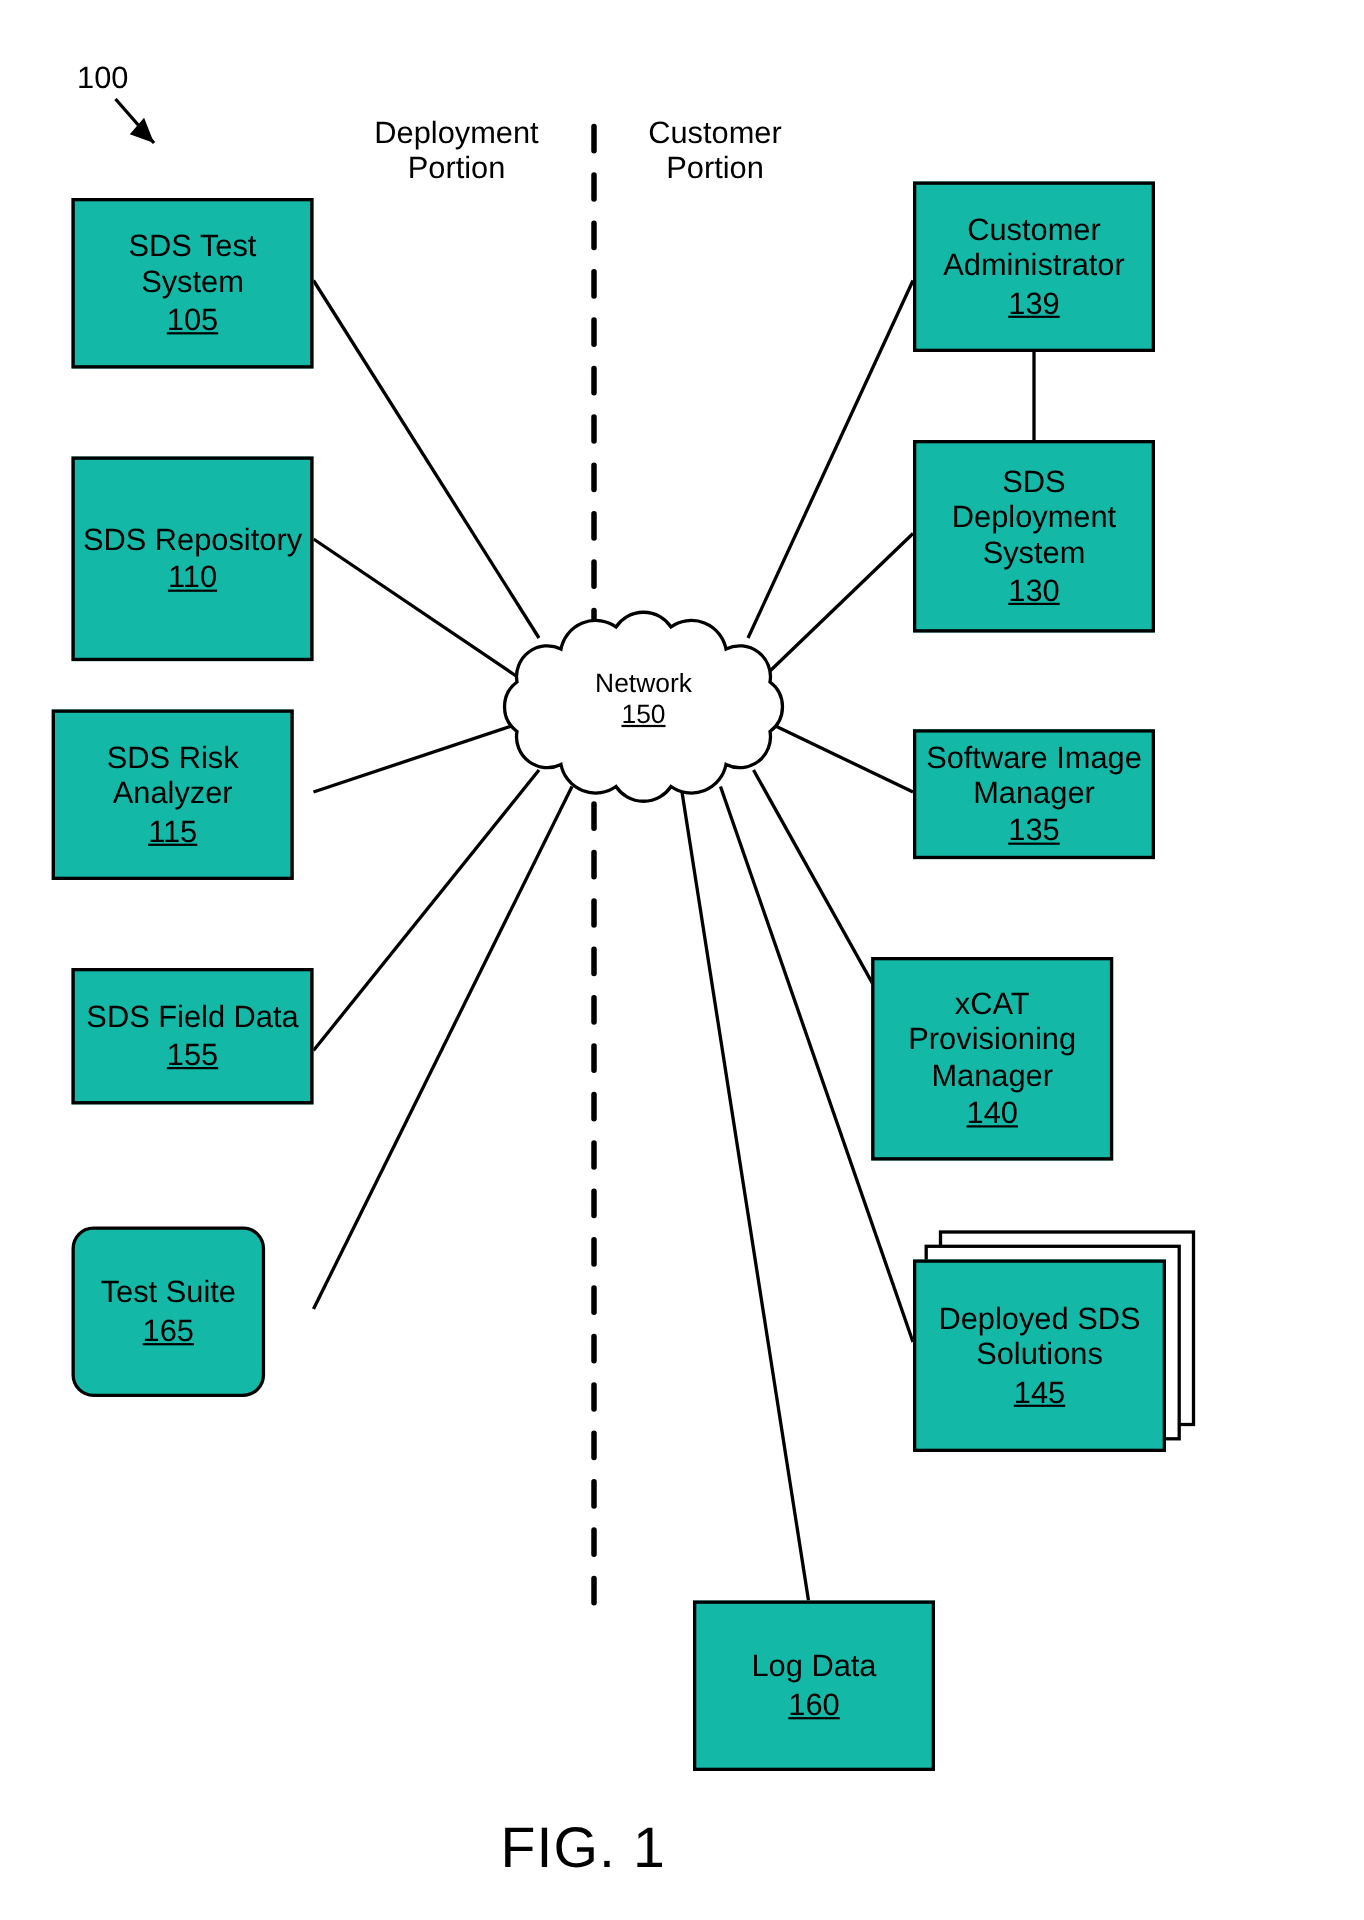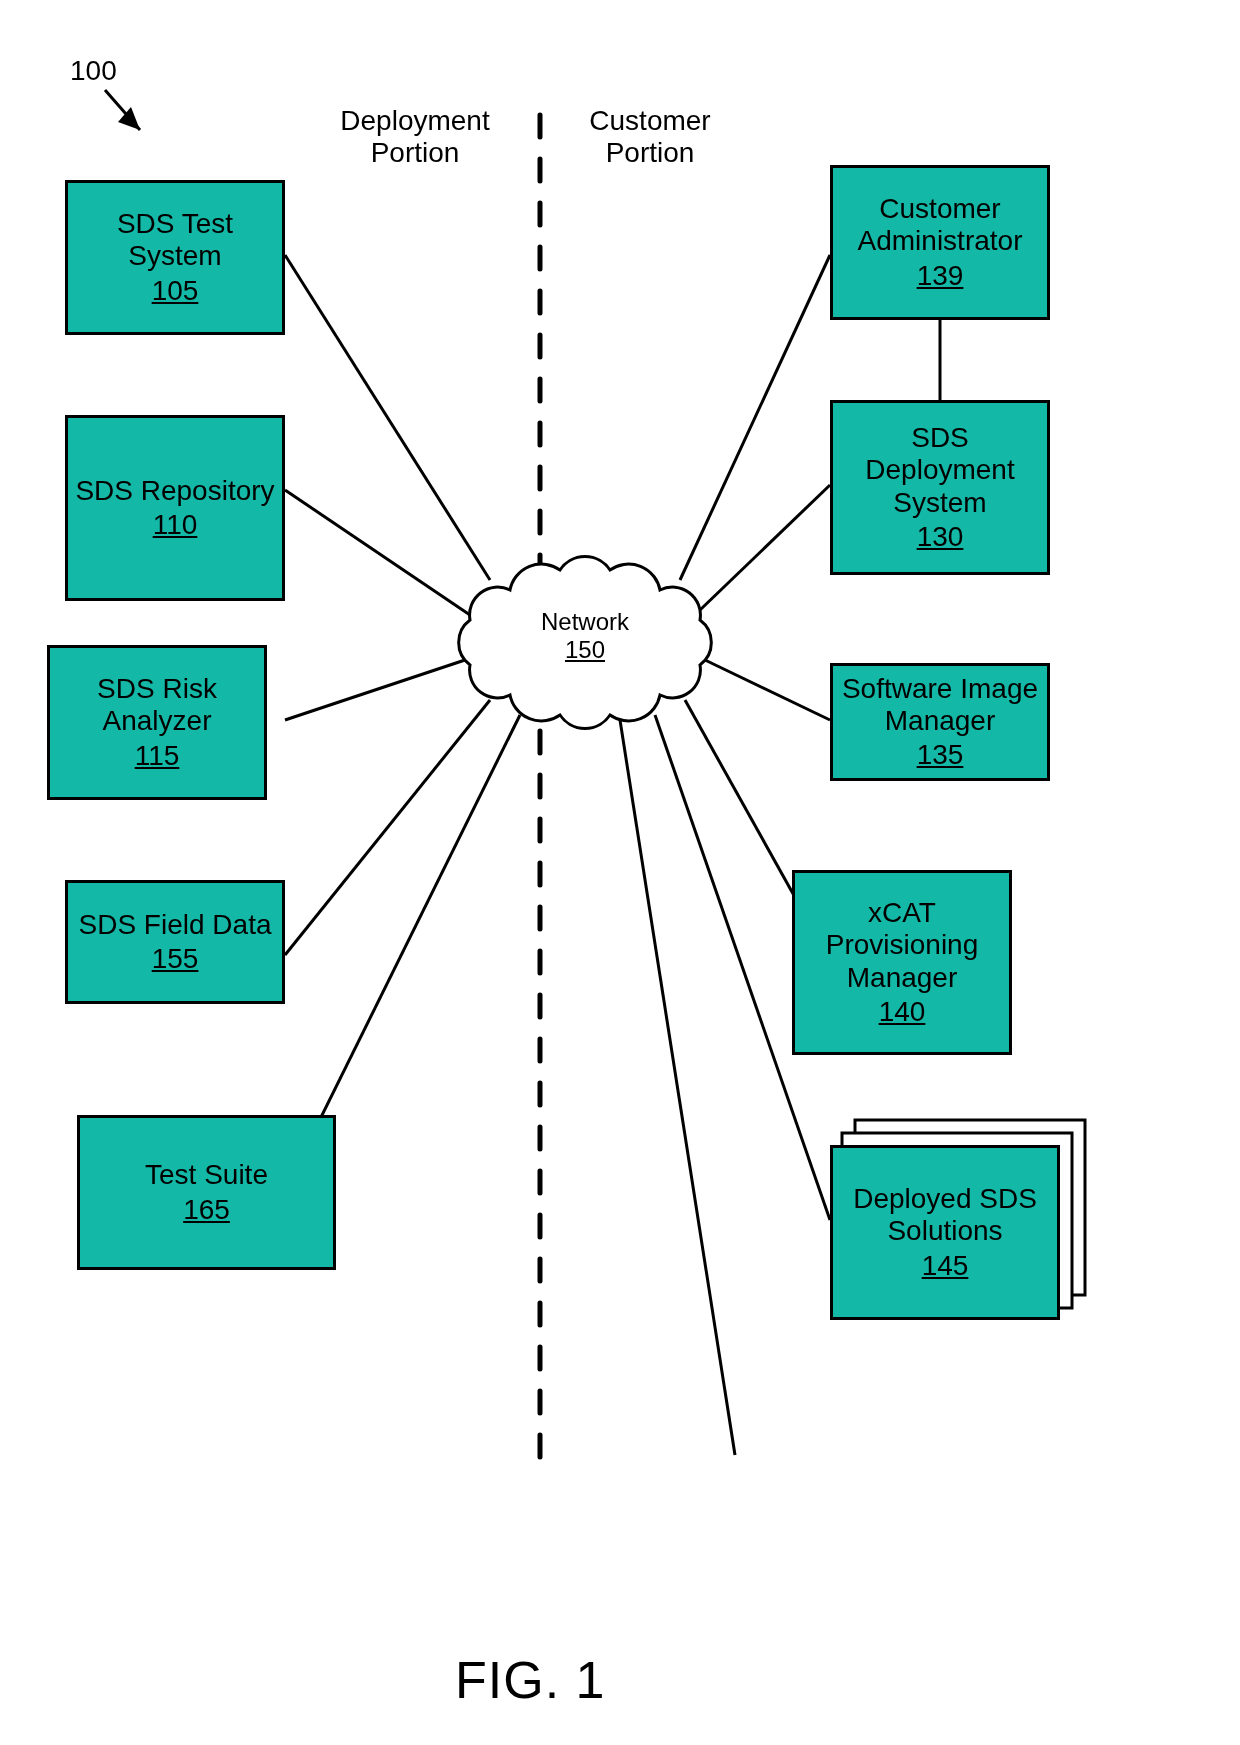--- a/index.html
+++ b/index.html
@@ -139,21 +139,21 @@
     <span>SDS Risk</span>
     <span>Analyzer</span>
     <span class="ref">115</span>
   </div>
 
   <div class="node" style="left:65px; top:880px; width:220px; height:124px;">
     <span>SDS Field Data</span>
     <span class="ref">155</span>
   </div>
 
-  <div class="node" style="left:77px; top:1115px; width:259px; height:155px;">
+  <div class="node" style="left:65px; top:1115px; width:176px; height:155px;border-radius:20px;">
     <span>Test Suite</span>
     <span class="ref">165</span>
   </div>
 
   <div class="node" style="left:830px; top:165px; width:220px; height:155px;">
     <span>Customer</span>
     <span>Administrator</span>
     <span class="ref">139</span>
   </div>
 
@@ -181,18 +181,22 @@
     <span>Deployed SDS</span>
     <span>Solutions</span>
     <span class="ref">145</span>
   </div>
 
   <div class="cloud" style="left:485px; top:608px; width:200px;">
     <span>Network</span><br>
     <span class="ref">150</span>
   </div>
 
+  <div class="node" style="left:630px; top:1455px; width:220px; height:155px;">
+    <span>Log Data</span>
+    <span class="ref">160</span>
+  </div>
 
   <div class="fig-caption" style="left:455px; top:1650px;">
     <span>FIG. 1</span>
   </div>
 
 </div>
 
 </body></html>

